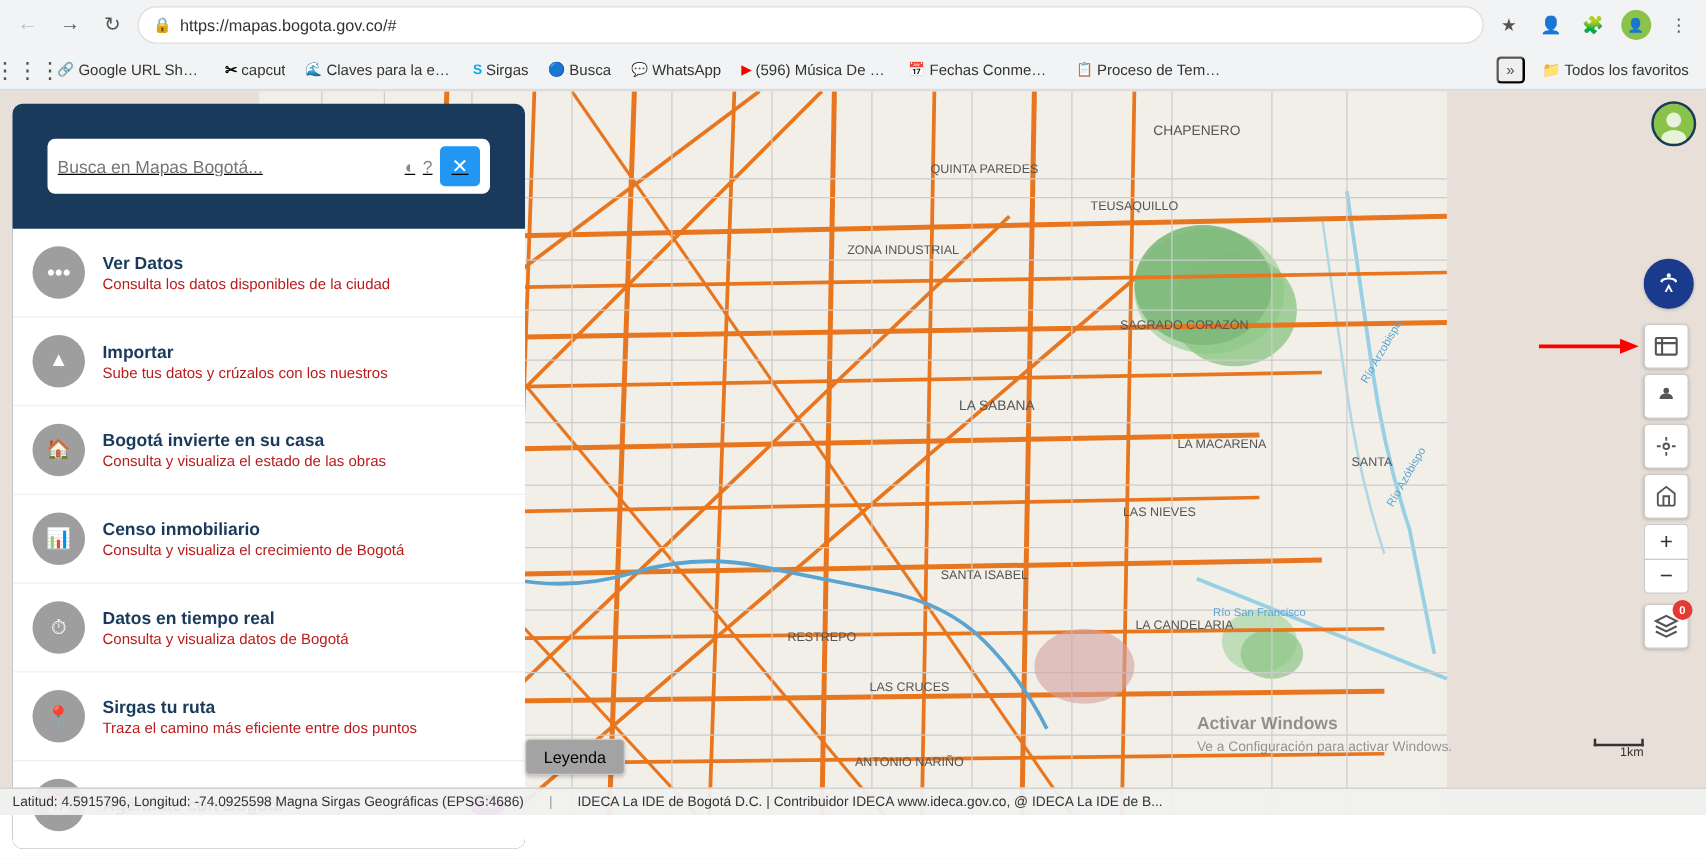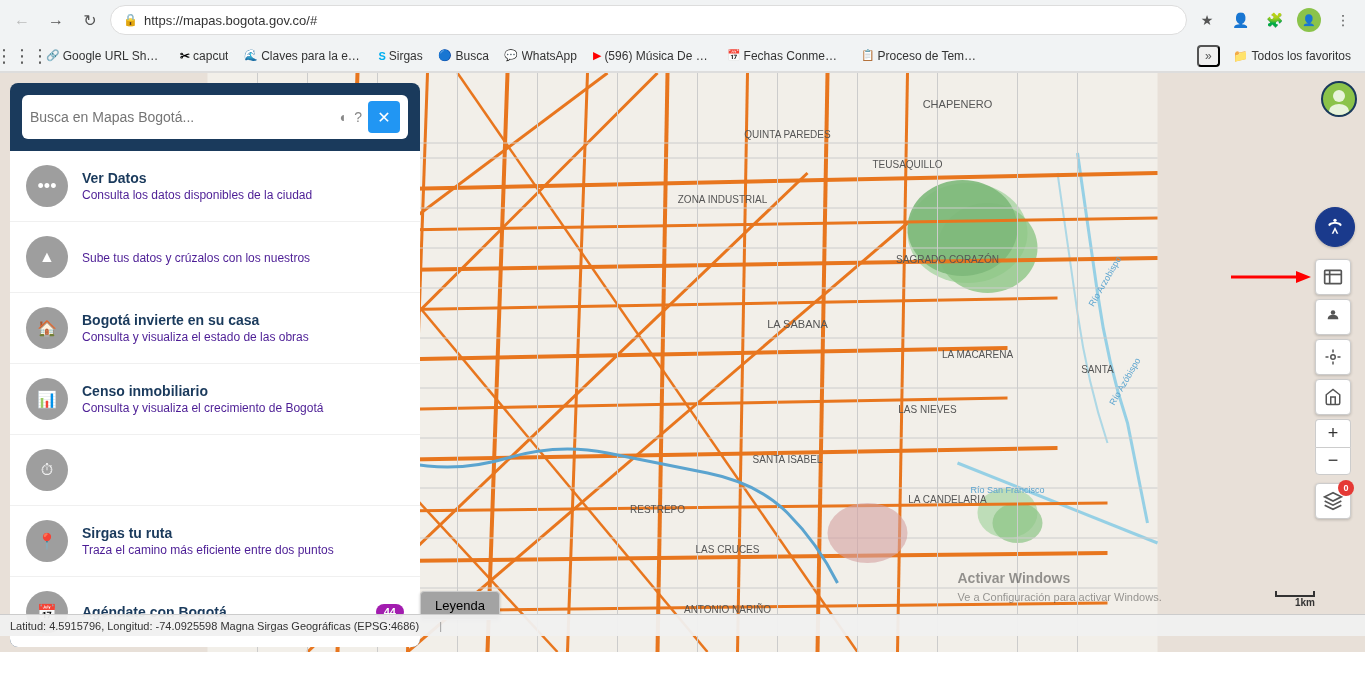--- a/index.html
+++ b/index.html
@@ -27,50 +27,50 @@
 
     
     .main-content { position: relative; width: 100%; height: calc(687px - 108px); }
 
     
     .map-container { position: absolute; inset: 0; background: #e8e0d8; overflow: hidden; }
     .map-svg { width: 100%; height: 100%; }
 
     
     .left-panel { position: absolute; top: 10px; left: 10px; width: 410px; background: #1a3a5c; border-radius: 8px; z-index: 10; }
-    .search-bar { padding: 12px; }
+    .search-bar { padding: 28px; text-decoration: underline; }
     .search-input-wrapper { display: flex; align-items: center; background: white; border-radius: 6px; padding: 0 8px; height: 44px; }
     .search-input { flex: 1; border: none; outline: none; font-size: 14px; color: #555; background: transparent; }
     .search-icons { display: flex; gap: 6px; align-items: center; }
     .search-clear-btn { background: none; border: none; cursor: pointer; color: #888; font-size: 14px; }
     .search-help-btn { background: none; border: none; cursor: pointer; color: #888; font-size: 14px; }
     .search-close-btn { background: #2196f3; border: none; border-radius: 4px; width: 32px; height: 32px; display: flex; align-items: center; justify-content: center; cursor: pointer; color: white; font-size: 16px; margin-left: 6px; }
 
     
     .menu-list { background: white; border-radius: 0 0 8px 8px; overflow-y: auto; max-height: 520px; }
     .menu-item { display: flex; align-items: center; padding: 14px 16px; gap: 14px; border-bottom: 1px solid #f0f0f0; cursor: pointer; }
     .menu-item:last-child { border-bottom: none; }
     .menu-icon-circle { width: 42px; height: 42px; border-radius: 50%; background: #e0e0e0; display: flex; align-items: center; justify-content: center; flex-shrink: 0; color: #666; font-size: 16px; }
     .menu-text { flex: 1; }
     .menu-title { font-size: 14px; font-weight: bold; color: #1a3a5c; }
-    .menu-subtitle { font-size: 12px; color: #4c1d95; margin-top: 2px; }
+    .menu-subtitle { font-size: 12px; color: #b91c1c; margin-top: 2px; }
     .menu-badge { background: #a21caf; color: white; border-radius: 12px; padding: 2px 8px; font-size: 11px; font-weight: bold; }
 
     
     .right-controls { position: absolute; right: 10px; top: 50%; transform: translateY(-50%); display: flex; flex-direction: column; gap: 4px; z-index: 10; }
     .ctrl-btn { width: 36px; height: 36px; background: white; border: 1px solid #ccc; border-radius: 4px; display: flex; align-items: center; justify-content: center; cursor: pointer; font-size: 16px; color: #333; box-shadow: 0 1px 3px rgba(0,0,0,0.2); }
     .ctrl-btn.blue { background: #1a3a8c; color: white; border-color: #1a3a8c; border-radius: 50%; width: 40px; height: 40px; }
     .ctrl-btn.layers { position: relative; }
     .layers-badge { position: absolute; top: -4px; right: -4px; background: #e53935; color: white; border-radius: 50%; width: 16px; height: 16px; font-size: 9px; display: flex; align-items: center; justify-content: center; font-weight: bold; }
 
     
     .legend-btn { position: absolute; bottom: 32px; left: 420px; background: #a3a3a3; border: 1px solid #ccc; border-radius: 4px; padding: 6px 14px; cursor: pointer; font-size: 13px; box-shadow: 0 1px 3px rgba(0,0,0,0.2); z-index: 10; }
 
     
-    .status-bar { position: absolute; bottom: 16px; left: 0; right: 0; height: 22px; background: rgba(240,240,240,0.95); border-top: 1px solid #ccc; display: flex; align-items: center; padding: 0 10px; font-size: 11px; color: #333; gap: 16px; z-index: 10; }
+    .status-bar { position: absolute; bottom: 0; left: 0; right: 0; height: 22px; background: rgba(240,240,240,0.95); border-top: 1px solid #ccc; display: flex; align-items: center; padding: 0 10px; font-size: 11px; color: #333; gap: 16px; z-index: 10; }
     .status-separator { color: #999; margin: 0 4px; }
 
     
     .user-avatar { position: absolute; top: 8px; right: 8px; z-index: 10; }
     .avatar-circle { width: 36px; height: 36px; border-radius: 50%; border: 2px solid #1a3a5c; background: #8bc34a; display: flex; align-items: center; justify-content: center; color: white; font-size: 14px; overflow: hidden; }
 
     
     .scale-bar { position: absolute; bottom: 30px; right: 10px; z-index: 10; display: flex; flex-direction: column; align-items: flex-end; }
     .scale-line { width: 40px; height: 6px; border: 2px solid #333; border-top: none; }
     .scale-label { font-size: 10px; color: #333; }
@@ -269,20 +269,21 @@
           <div class="menu-title">Ver Datos</div>
           <div class="menu-subtitle">Consulta los datos disponibles de la ciudad</div>
         </div>
       </div>
 
       <div class="menu-item">
         <div class="menu-icon-circle" style="background:#9e9e9e;">
           <span style="color:white;font-size:16px;">▲</span>
         </div>
         <div class="menu-text">
+          <div class="menu-title">Importar</div>
           <div class="menu-subtitle">Sube tus datos y crúzalos con los nuestros</div>
         </div>
       </div>
 
       <div class="menu-item">
         <div class="menu-icon-circle" style="background:#9e9e9e;">
           <span style="color:white;font-size:16px;">🏠</span>
         </div>
         <div class="menu-text">
           <div class="menu-title">Bogotá invierte en su casa</div>
@@ -296,20 +297,24 @@
         </div>
         <div class="menu-text">
           <div class="menu-title">Censo inmobiliario</div>
           <div class="menu-subtitle">Consulta y visualiza el crecimiento de Bogotá</div>
         </div>
       </div>
 
       <div class="menu-item">
         <div class="menu-icon-circle" style="background:#9e9e9e;">
           <span style="color:white;font-size:16px;">⏱</span>
+        </div>
+        <div class="menu-text">
+          <div class="menu-title">Datos en tiempo real</div>
+          <div class="menu-subtitle">Consulta y visualiza datos de Bogotá</div>
         </div>
       </div>
 
       <div class="menu-item">
         <div class="menu-icon-circle" style="background:#9e9e9e;">
           <span style="color:white;font-size:16px;">📍</span>
         </div>
         <div class="menu-text">
           <div class="menu-title">Sirgas tu ruta</div>
           <div class="menu-subtitle">Traza el camino más eficiente entre dos puntos</div>
@@ -390,22 +395,23 @@
           <polyline points="2 12 12 17 22 12"></polyline>
         </svg>
       <span class="layers-badge">0</span>
     </button>
   </div>
 
   <button class="legend-btn">
     <span>Leyenda</span>
   </button>
 
-  <div class="scale-bar" style="bottom:44px;right:50px;z-index:10;font-weight:bold;">
+  <div class="scale-bar" style="bottom:44px;right:50px;z-index:10;">
     <div class="scale-line"></div>
     <span class="scale-label">1km</span>
   </div>
 
   <div class="status-bar">
     <span>Latitud: 4.5915796, Longitud: -74.0925598 Magna Sirgas Geográficas (EPSG:4686)</span>
     <span class="status-separator">|</span>
+    <span>IDECA La IDE de Bogotá D.C. | Contribuidor IDECA www.ideca.gov.co, @ IDECA La IDE de B...</span>
   </div>
 </div>
 
 </body></html>

